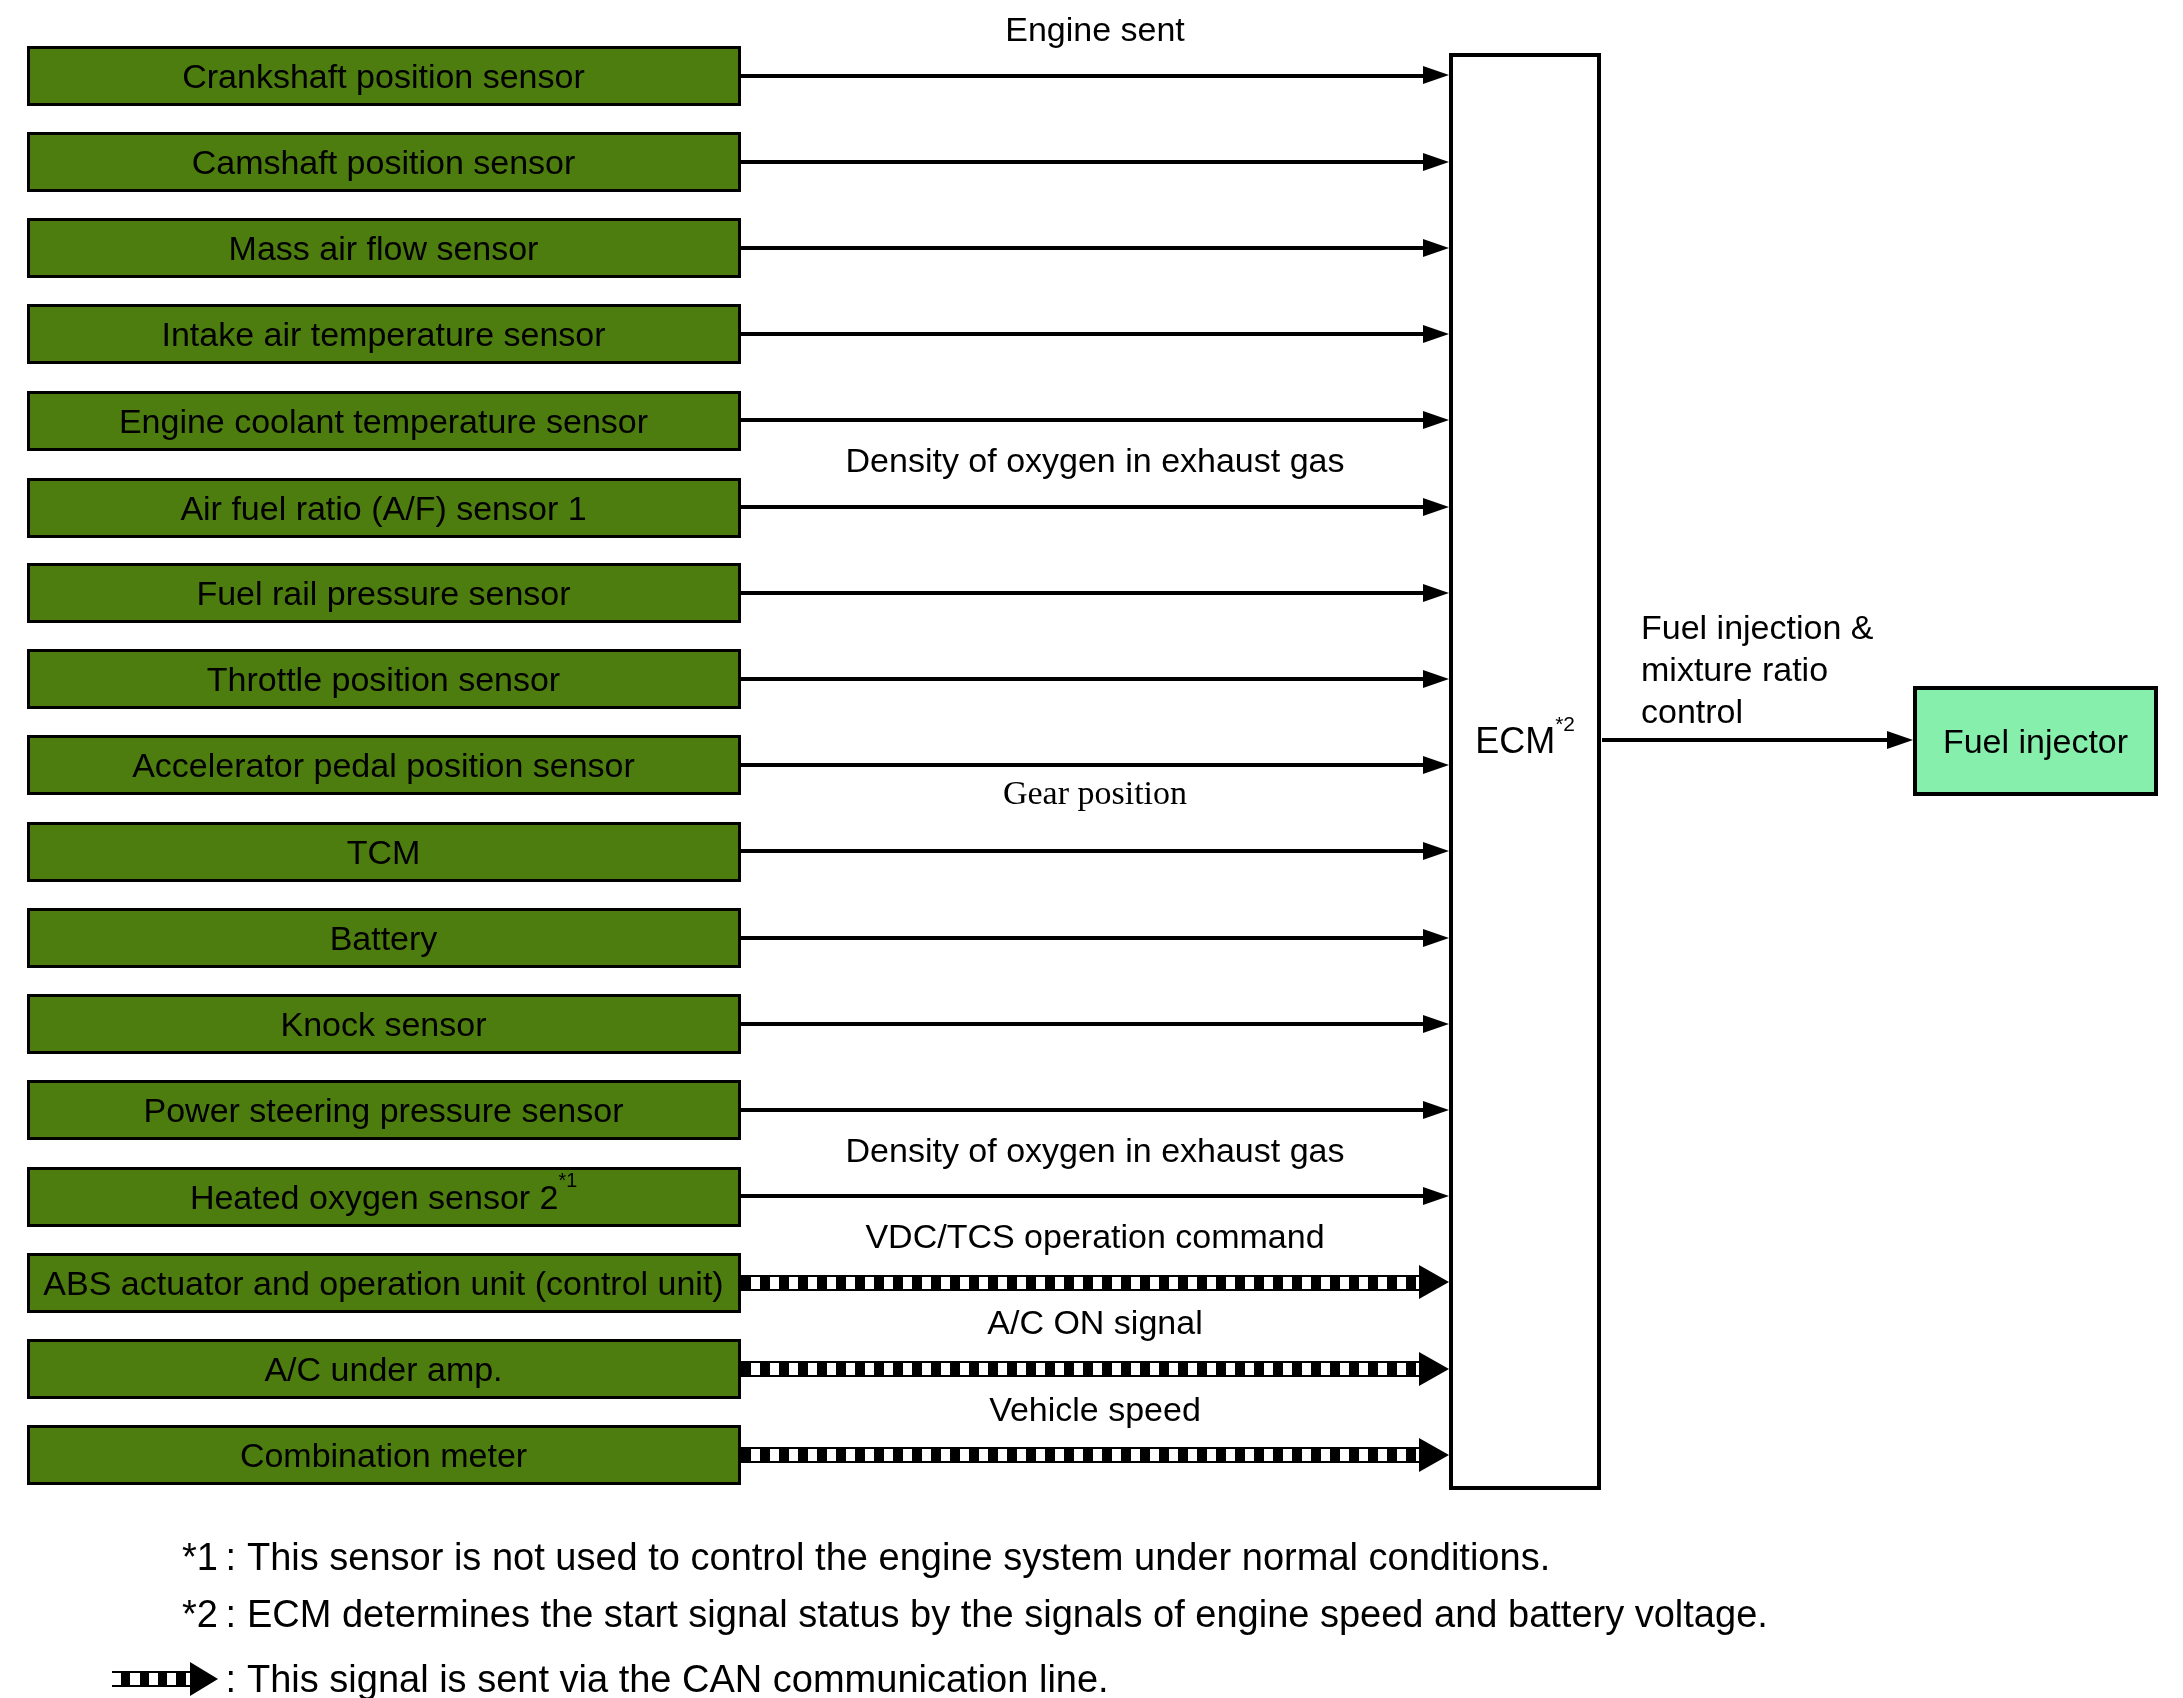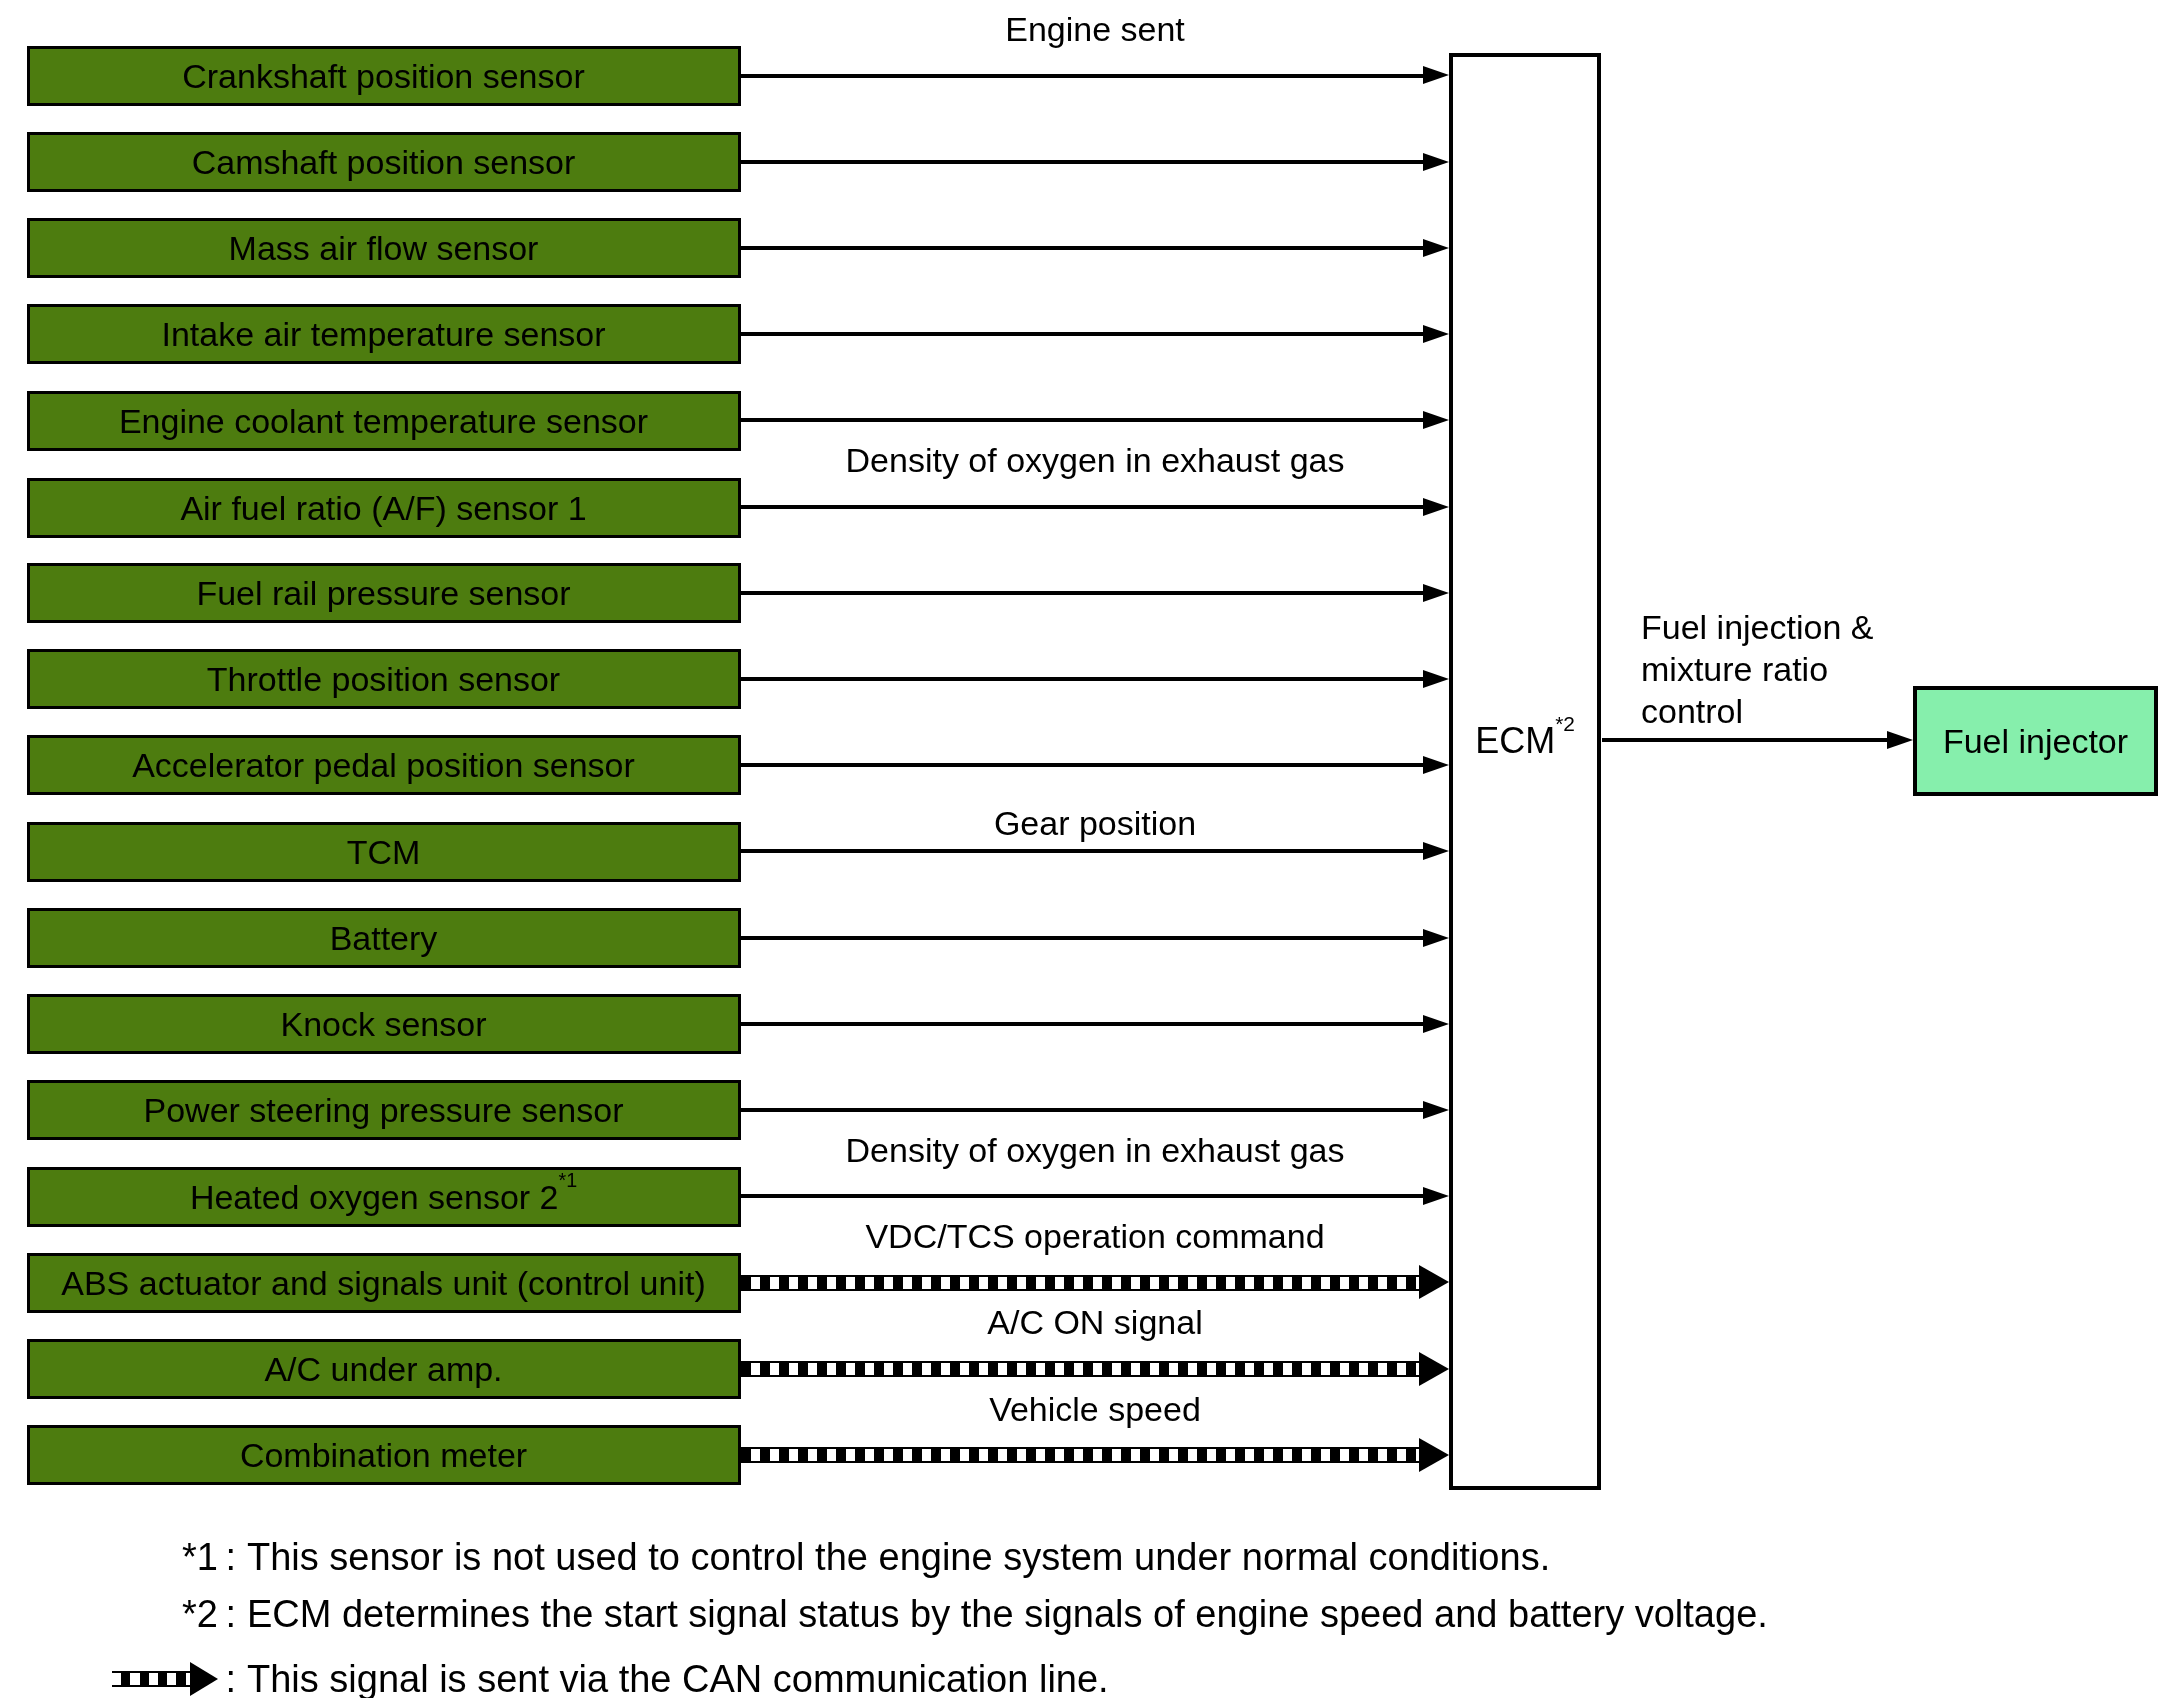--- a/index.html
+++ b/index.html
@@ -230,21 +230,21 @@
   <div class="sensor-box" style="top: 735px;">
     <span><span class="t">Accelerator pedal position sensor</span><span class="sup s"></span></span>
   </div>
 
   <div class="arrow-line" style="top: 763px;"></div>
   <div class="arrow-head" style="left: 1423px; top: 756px;"></div>
 
   <div class="sensor-box" style="top: 822px;">
     <span><span class="t">TCM</span><span class="sup s"></span></span>
   </div>
-  <div class="signal-label" style="top: 801px;">Gear position</div>
+  <div class="signal-label" style="top: 770px; font-family: Liberation Serif, serif;">Gear position</div>
   <div class="arrow-line" style="top: 849px;"></div>
   <div class="arrow-head" style="left: 1423px; top: 842px;"></div>
 
   <div class="sensor-box" style="top: 908px;">
     <span><span class="t">Battery</span><span class="sup s"></span></span>
   </div>
 
   <div class="arrow-line" style="top: 936px;"></div>
   <div class="arrow-head" style="left: 1423px; top: 929px;"></div>
 
@@ -263,21 +263,21 @@
   <div class="arrow-head" style="left: 1423px; top: 1101px;"></div>
 
   <div class="sensor-box" style="top: 1167px;">
     <span><span class="t">Heated oxygen sensor 2</span><span class="sup s">*1</span></span>
   </div>
   <div class="signal-label" style="top: 1128px;">Density of oxygen in exhaust gas</div>
   <div class="arrow-line" style="top: 1194px;"></div>
   <div class="arrow-head" style="left: 1423px; top: 1187px;"></div>
 
   <div class="sensor-box" style="top: 1253px;">
-    <span><span class="t">ABS actuator and signals unit (control unit)</span><span class="sup s"></span></span>
+    <span><span class="t">ABS actuator and operation unit (control unit)</span><span class="sup s"></span></span>
   </div>
   <div class="signal-label" style="top: 1214px;">VDC/TCS operation command</div>
 
   <div class="can-bar" style="top: 1275px;"></div>
   <div class="can-head" style="left: 1419px; top: 1265px;"></div>
 
   <div class="sensor-box" style="top: 1339px;">
     <span><span class="t">A/C under amp.</span><span class="sup s"></span></span>
   </div>
   <div class="signal-label" style="top: 1300px;">A/C ON signal</div>

